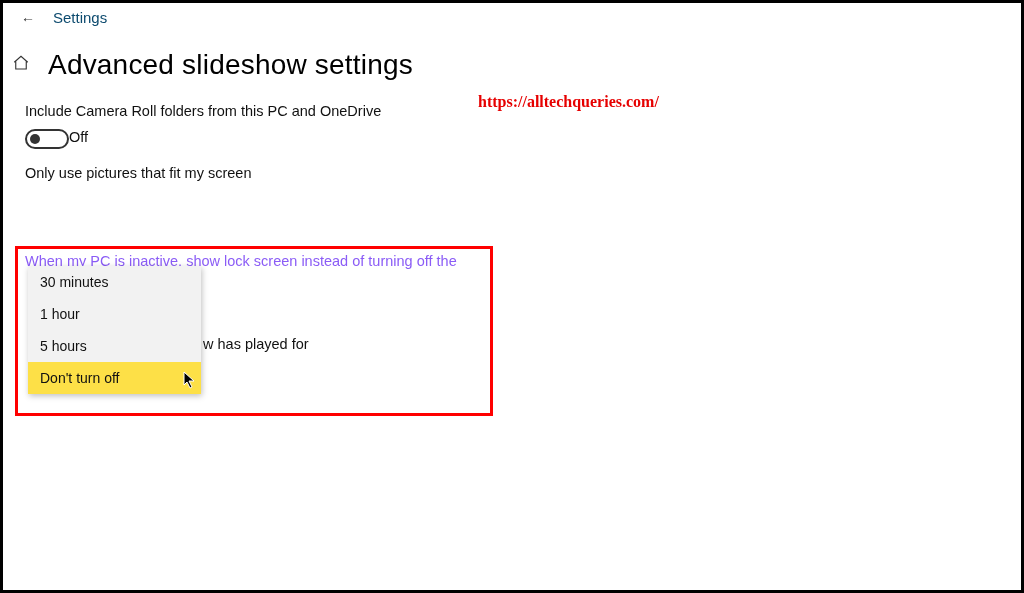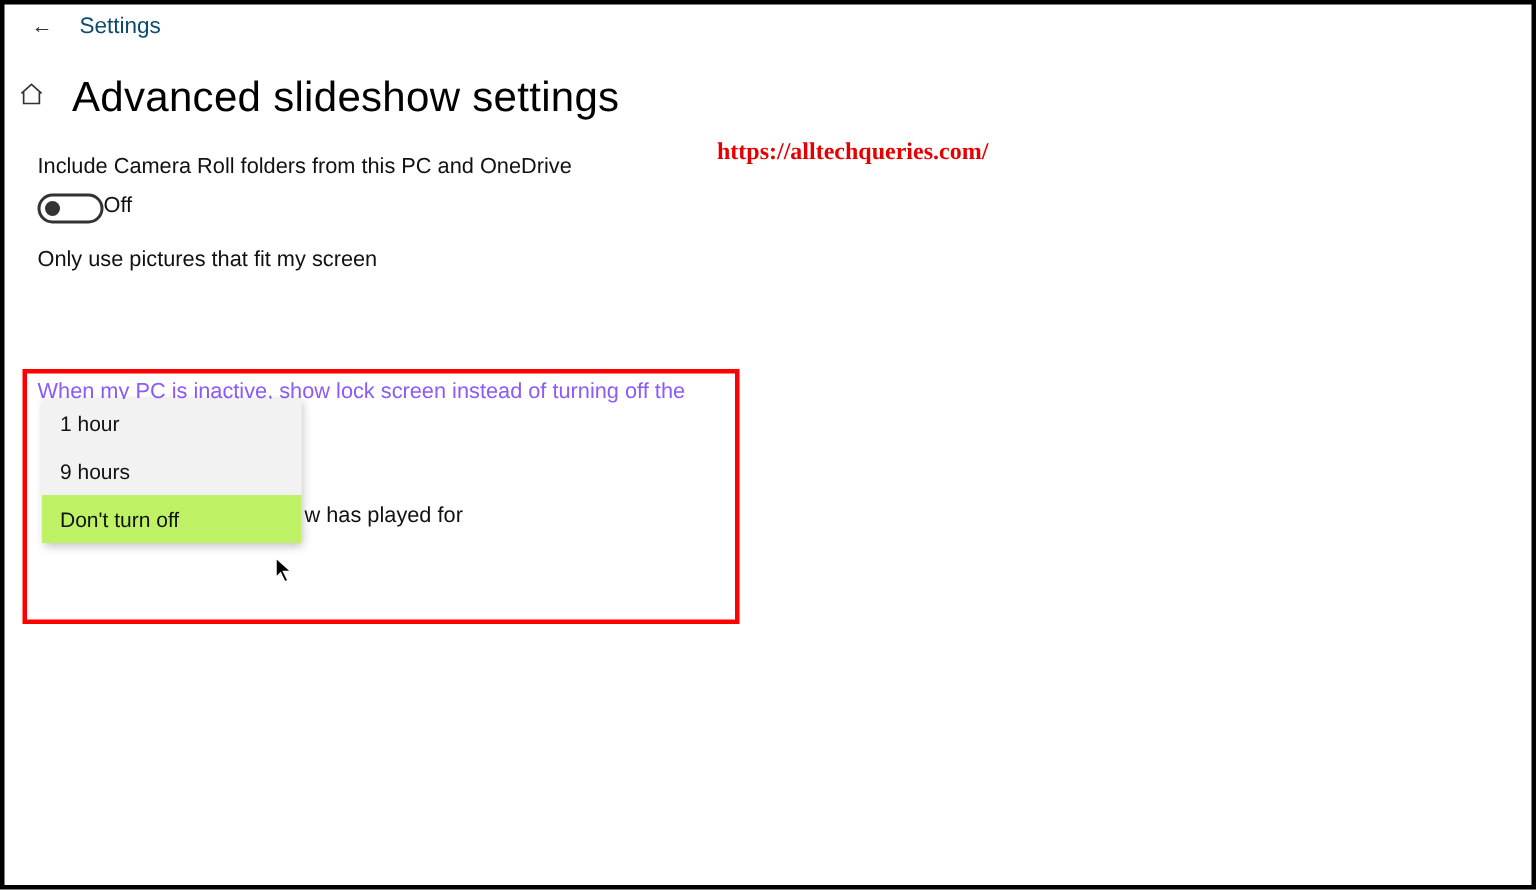--- a/index.html
+++ b/index.html
@@ -148,21 +148,21 @@
       z-index: 10;
     }
     .dropdown-item {
       padding: 8px 12px;
       font-size: 14px;
       color: #111;
       cursor: pointer;
       background: #f2f2f2;
     }
     .dropdown-item.selected {
-      background: #bef264;
+      background: #fde047;
     }
     .cursor {
       position: absolute;
       left: 180px;
       top: 368px;
       z-index: 20;
       pointer-events: none;
     }
     .cursor svg {
       width: 14px;
@@ -198,22 +198,23 @@
 
 <div class="setting-block">
   <div class="setting-label">Only use pictures that fit my screen</div>
 </div>
 
 <div class="partial-text-1">When my PC is inactive, show lock screen instead of turning off the</div>
 
 <div class="partial-text-2">w has played for</div>
 
 <div class="dropdown">
+  <div class="dropdown-item">30 minutes</div>
   <div class="dropdown-item">1 hour</div>
-  <div class="dropdown-item">9 hours</div>
+  <div class="dropdown-item">5 hours</div>
   <div class="dropdown-item selected">Don't turn off</div>
 </div>
 
 <div class="highlight-box"></div>
 
 <div class="cursor">
   <svg viewBox="0 0 14 18">
     <path d="M1 1 L1 14 L4 11 L7 17 L9 16 L6 10 L11 10 Z" fill="#000" stroke="#fff" stroke-width="1"></path>
   </svg>
 </div>

